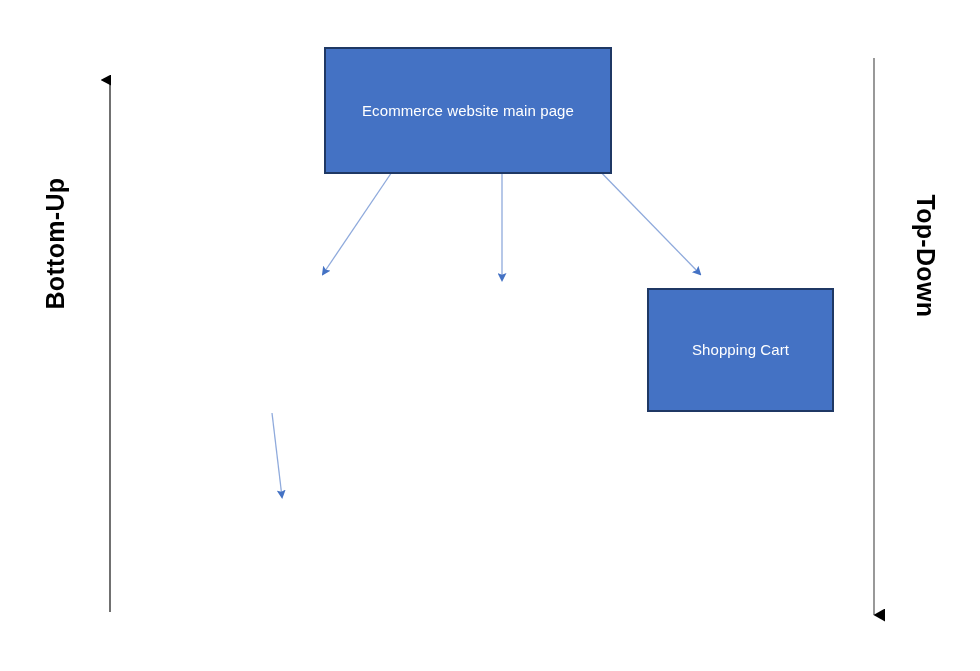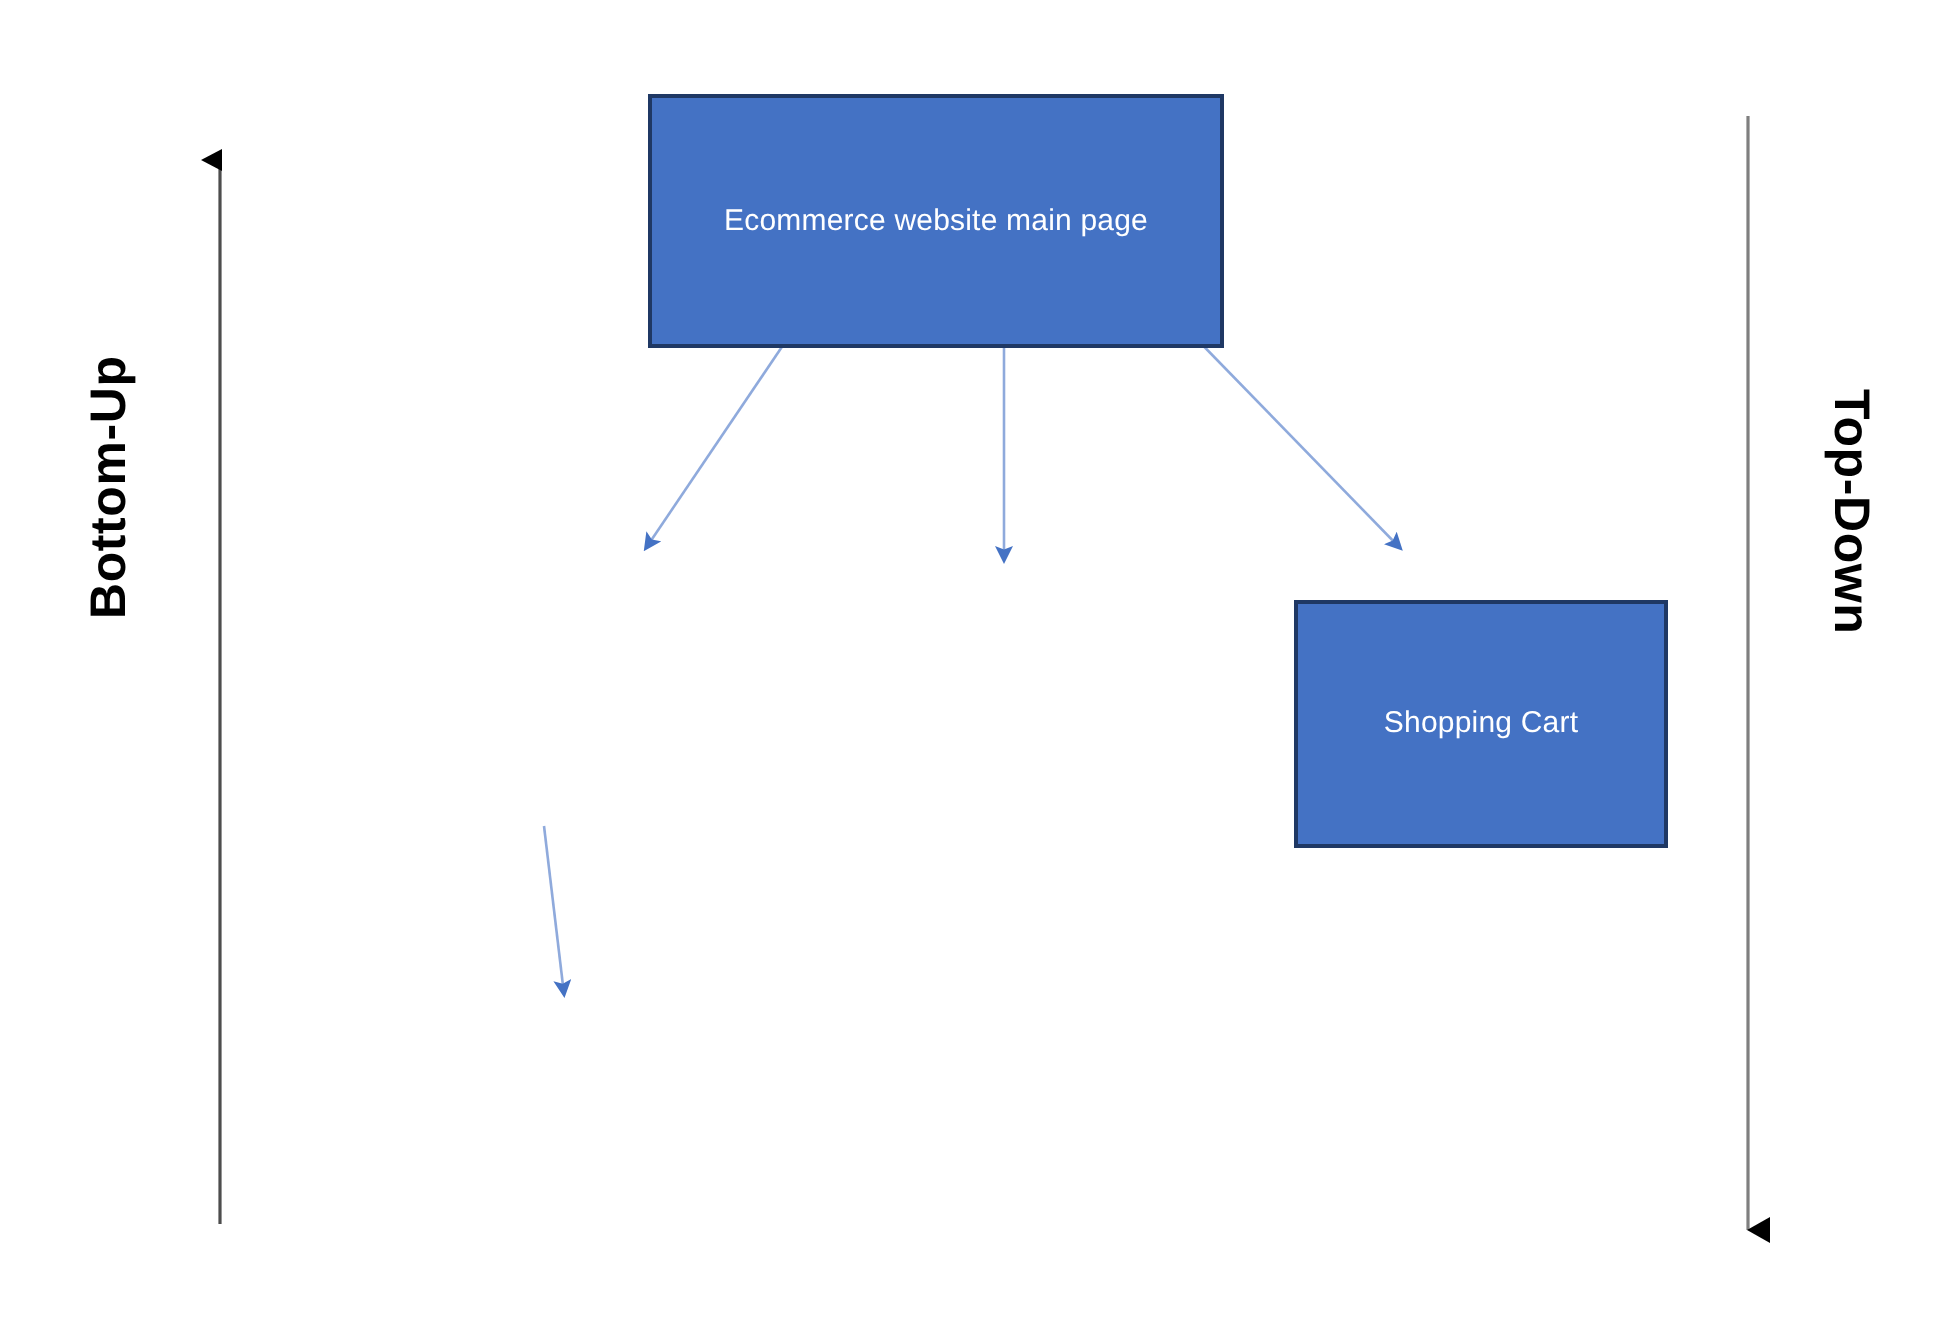--- a/index.html
+++ b/index.html
@@ -36,21 +36,21 @@
     z-index: 3;
   }
   .node-label {
     display: block;
     padding: 0 8px;
     white-space: pre-line;
   }
   #node-main      { left: 324px; top: 35px;  width: 288px; height: 127px; margin-top: 12px; }
   #node-catalogue { left: 200px; top: 288px; width: 179px; height: 124px; }
   #node-account   { left: 424px; top: 288px; width: 169px; height: 124px; }
-  #node-cart      { left: 647px; top: 300px; width: 187px; height: 124px; }
+  #node-cart      { left: 647px; top: 288px; width: 187px; height: 124px; }
   #node-database  { left: 200px; top: 505px; width: 184px; height: 135px; }
 
   #connectors {
     position: absolute;
     left: 0;
     top: 0;
     width: 980px;
     height: 671px;
     z-index: 2;
   }

